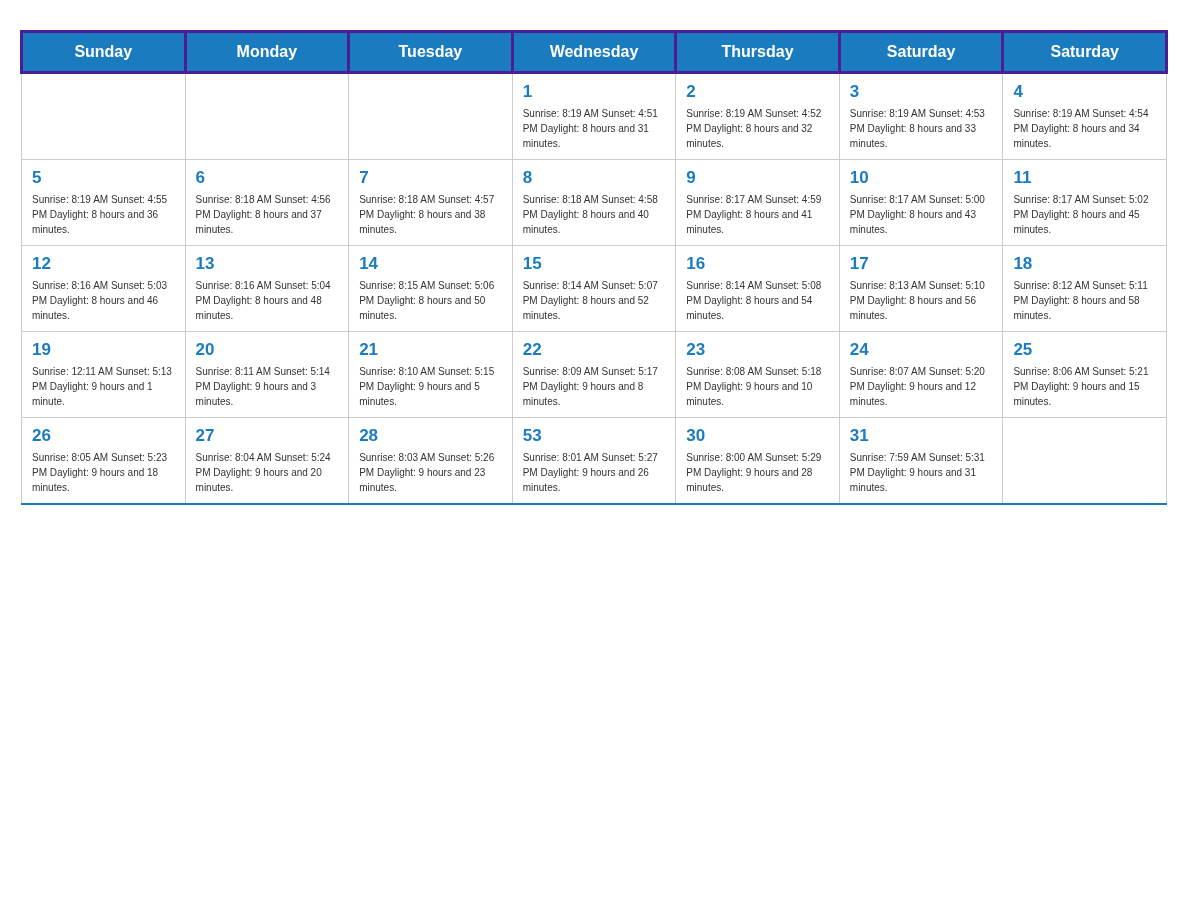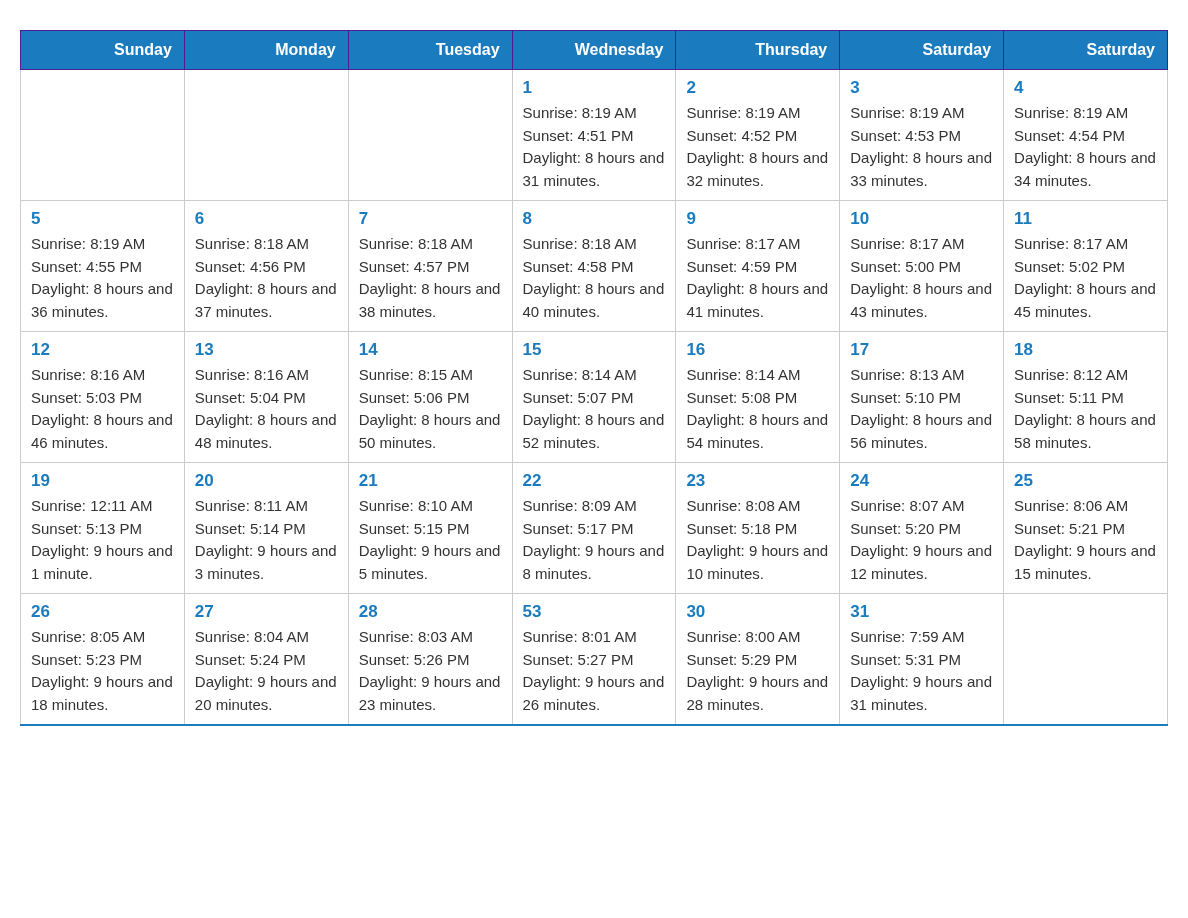--- a/index.html
+++ b/index.html
@@ -65,41 +65,41 @@
       width: 100%;
       border-collapse: collapse;
       margin-top: 8px;
     }
     .calendar-table thead tr th {
       background-color: #1a7bbf;
       color: #fff;
       font-size: 16px;
       font-weight: bold;
       padding: 10px 12px;
-      text-align: right;
-      border: 1px solid #4c1d95;
+      text-align: center;
+      border: 3px solid #4c1d95;
     }
     .calendar-table tbody tr td {
       vertical-align: top;
       padding: 8px 10px;
       border: 1px solid #ccc;
       width: 14.28%;
       min-height: 100px;
       font-size: 13px;
       color: #333;
     }
     .day-number {
       font-size: 17px;
       font-weight: bold;
       color: #1a7bbf;
       display: block;
       margin-bottom: 4px;
     }
     .day-info {
-      font-size: 15px;
+      font-size: 10px;
       color: #333;
       line-height: 1.5;
     }
     .empty-cell {
       background: #fff;
     }
     tbody tr:last-child td {
       border-bottom: 2px solid #1a7bbf;
     }
     tbody tr td:first-child {

